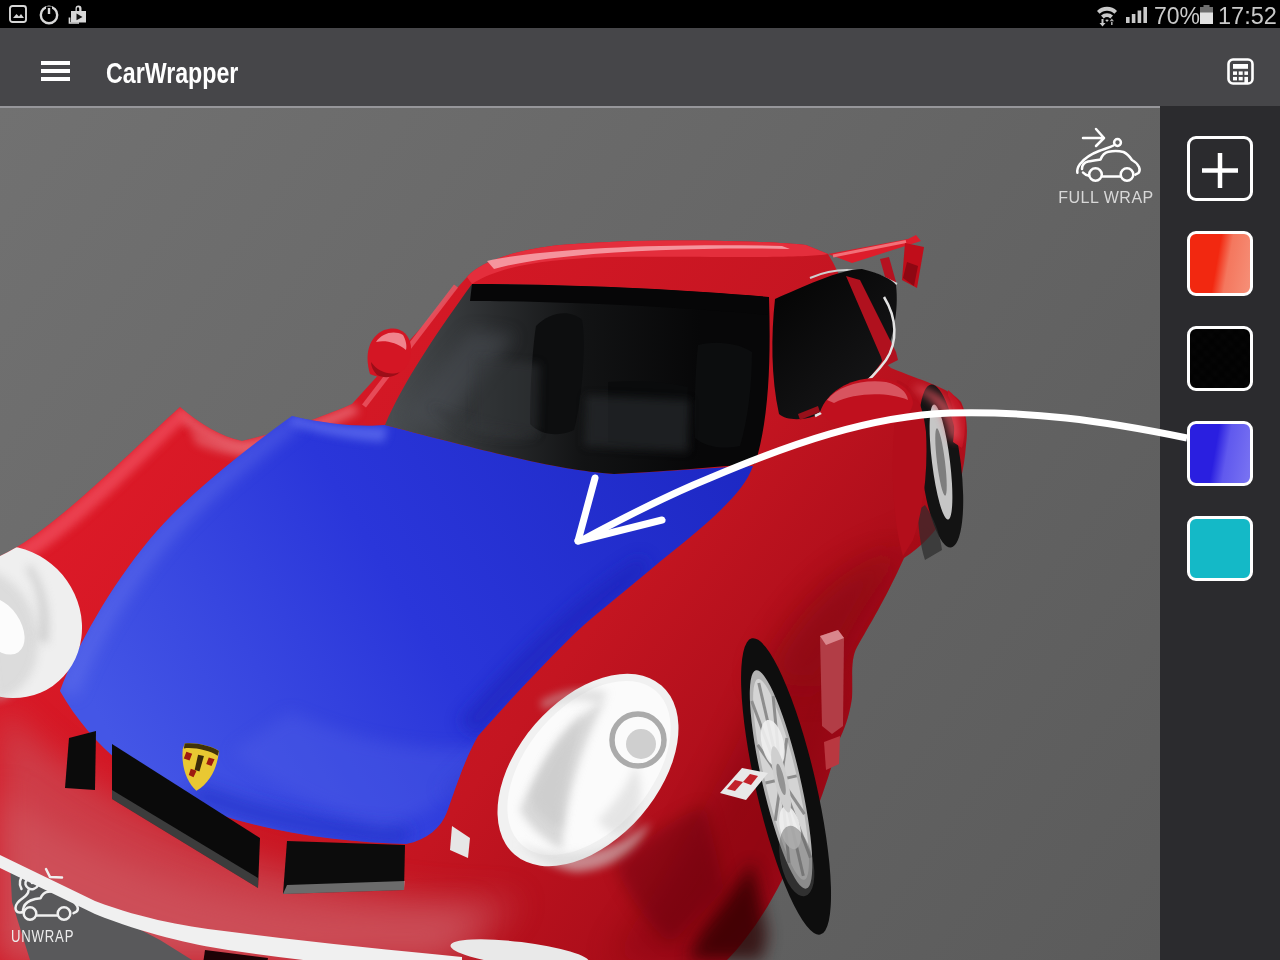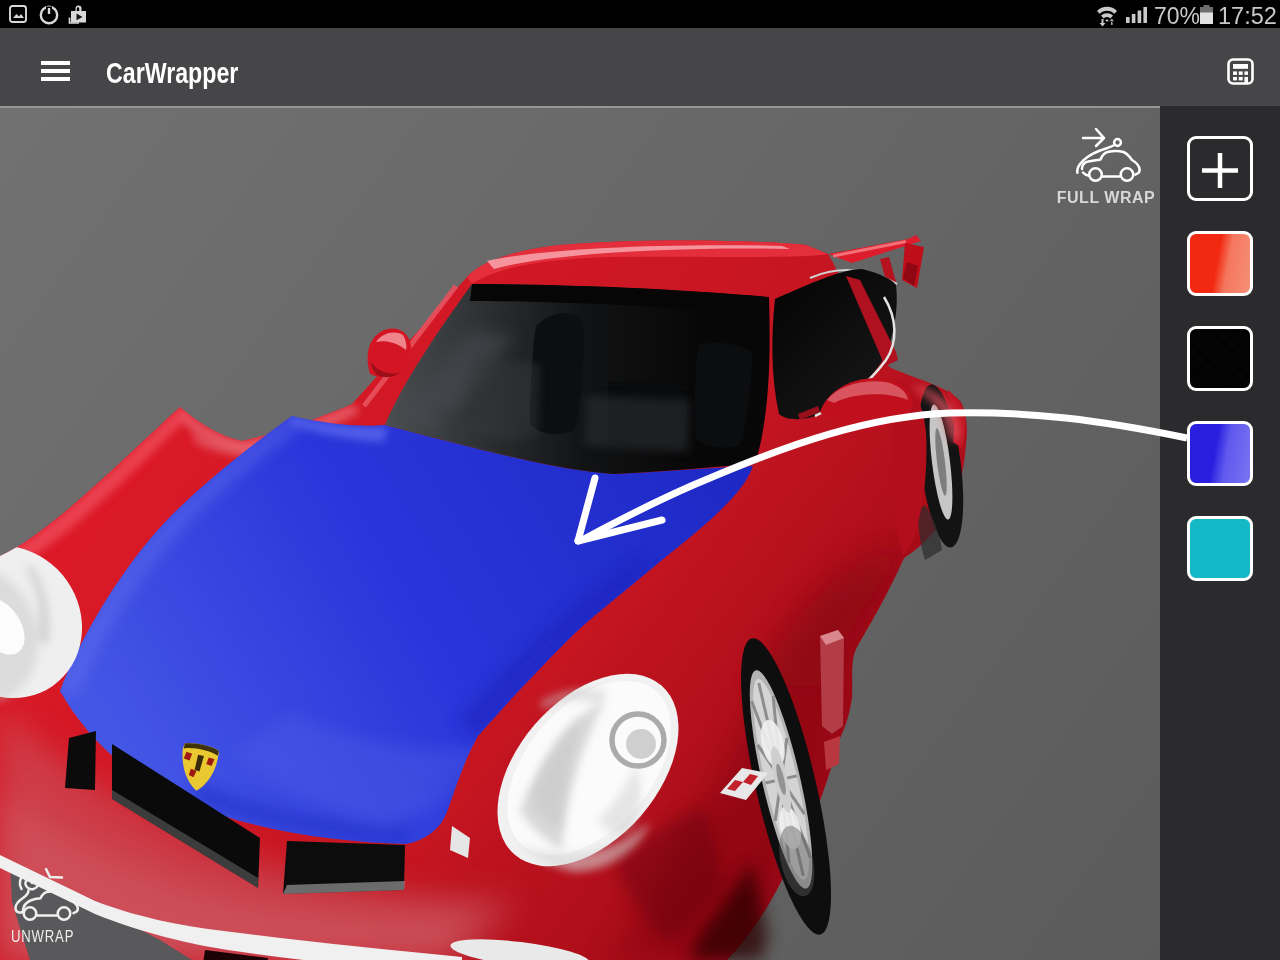--- a/index.html
+++ b/index.html
@@ -4,21 +4,21 @@
 <style>
 html,body{margin:0;padding:0;}
 body{width:1280px;height:960px;background:#000;font-family:"Liberation Sans",sans-serif;overflow:hidden;position:relative;}
 #appbar{position:absolute;left:0;top:28px;width:1280px;height:78px;background:#464649;}
 #sepline{position:absolute;left:0;top:106px;width:1160px;height:2px;background:#96969a;}
 #canvasbg{position:absolute;left:0;top:108px;width:1160px;height:852px;}
 #sidebar{position:absolute;left:1160px;top:106px;width:120px;height:854px;background:#2b2b2e;}
 .sw{position:absolute;left:27px;width:60px;height:59px;border:3px solid #fff;border-radius:9px;}
 #title{position:absolute;left:106px;top:57px;color:#fff;font-size:29px;font-weight:bold;transform:scaleX(0.8);transform-origin:left center;}
 .sticon{position:absolute;top:5px;}
-#fullwrap-label{position:absolute;left:1056px;top:189px;width:100px;text-align:center;color:#d8d8d8;font-size:16px;letter-spacing:0.5px;font-weight:bold;}
+#fullwrap-label{position:absolute;left:1056px;top:189px;width:100px;text-align:center;color:#d8d8d8;font-size:16px;letter-spacing:0.5px;}
 #unwrap-label{position:absolute;left:11px;top:928px;color:#ededed;font-size:16px;letter-spacing:1px;transform:scaleX(0.82);transform-origin:left center;}
 </style>
 </head>
 <body>
 
 <svg class="sticon" style="left:9px" width="82" height="20" viewBox="0 0 82 20">
  <g fill="none" stroke="#d8d8d8" stroke-width="1.9">
   <rect x="1" y="1" width="16" height="16" rx="2.5"></rect>
   <circle cx="40" cy="10" r="8.2" stroke-width="2.4"></circle>
  </g>

